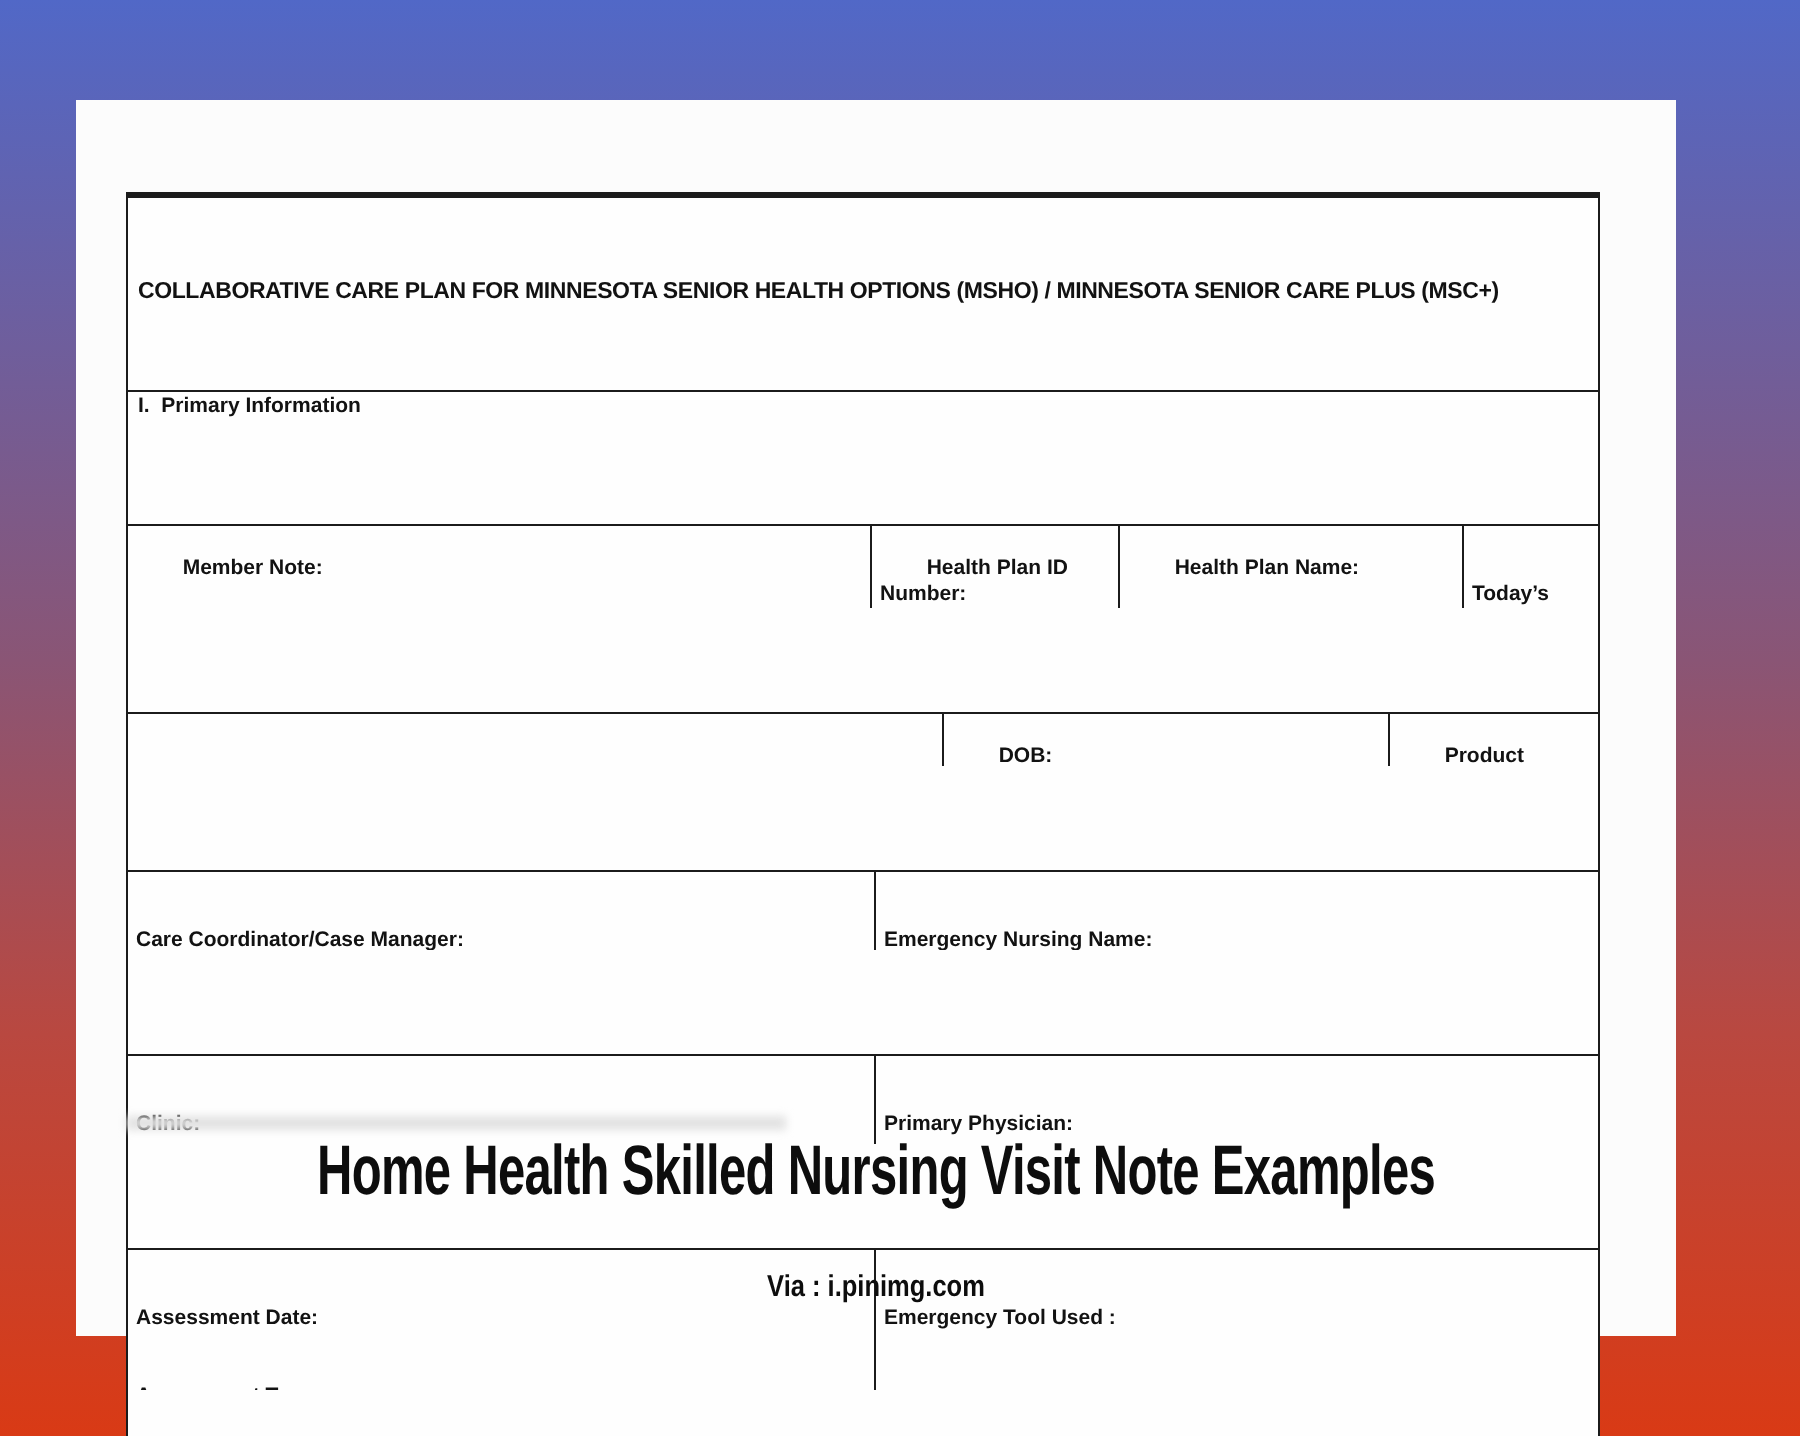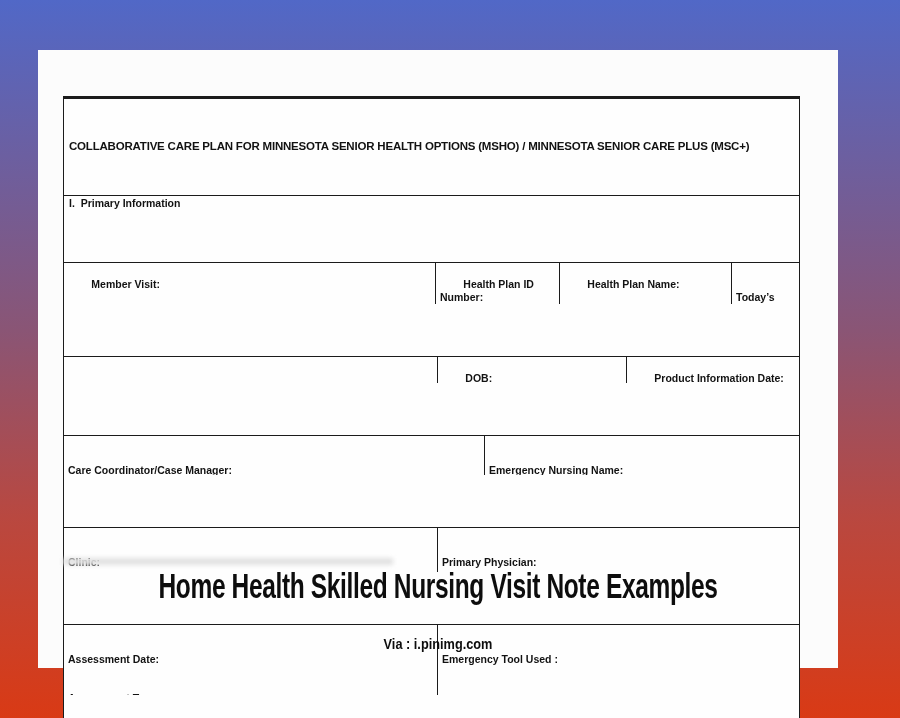--- a/index.html
+++ b/index.html
@@ -21,21 +21,21 @@
     font-size:10.5px;font-weight:bold;line-height:13px;
     white-space:pre-wrap;
   }
   .row{display:flex;box-sizing:border-box;}
   .row + .row{border-top:1.2px solid #1b1b1b;}
   .cell{box-sizing:border-box;padding:2px 4px;overflow:hidden;}
   .cell + .cell{border-left:1.2px solid #1b1b1b;}
   .flex1{flex:1;}
   .title-row{height:18px;padding:2px 5px;font-size:11.5px;letter-spacing:-0.2px;box-sizing:border-box;}
   .section-row{height:15px;padding:1px 5px;box-sizing:border-box;}
-  .r1{height:42px;} .r2{height:27px;} .r3{height:40px;gap:47px;} .r4{height:45px;justify-content:center;}
+  .r1{height:42px;} .r2{height:27px;gap:34px;} .r3{height:40px;} .r4{height:45px;justify-content:center;}
   .r5{height:71px;}
   .line{min-height:13px;}
   .smudge{
     position:absolute;left:25px;top:508px;width:330px;height:7px;
     background:#e2e2e2;filter:blur(2px);
   }
   
   .caption-title{
     position:absolute;left:0;top:516px;width:800px;text-align:center;
     font-size:35px;font-weight:bold;color:#0d0d0d;letter-spacing:-0.5px;
@@ -59,21 +59,21 @@
       <span>COLLABORATIVE CARE PLAN FOR MINNESOTA SENIOR HEALTH OPTIONS (MSHO) / MINNESOTA SENIOR CARE PLUS (MSC+)</span>
     </div>
 
     <div class="row section-row">
       <span>I.  Primary Information</span>
     </div>
 
     
     <div class="row r1">
       <div class="cell" style="width:371px">
-        <span>Member Visit:</span>
+        <span>Member Note:</span>
       </div>
       <div class="cell" style="width:124px">
         <span>Health Plan ID Number:</span>
       </div>
       <div class="cell" style="width:172px">
         <span>Health Plan Name:</span>
       </div>
       <div class="cell flex1">
         <span>Today’s Date:</span>
       </div>

